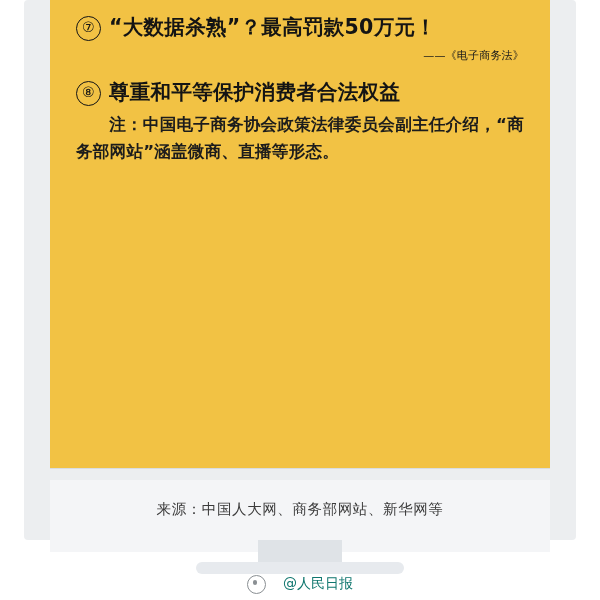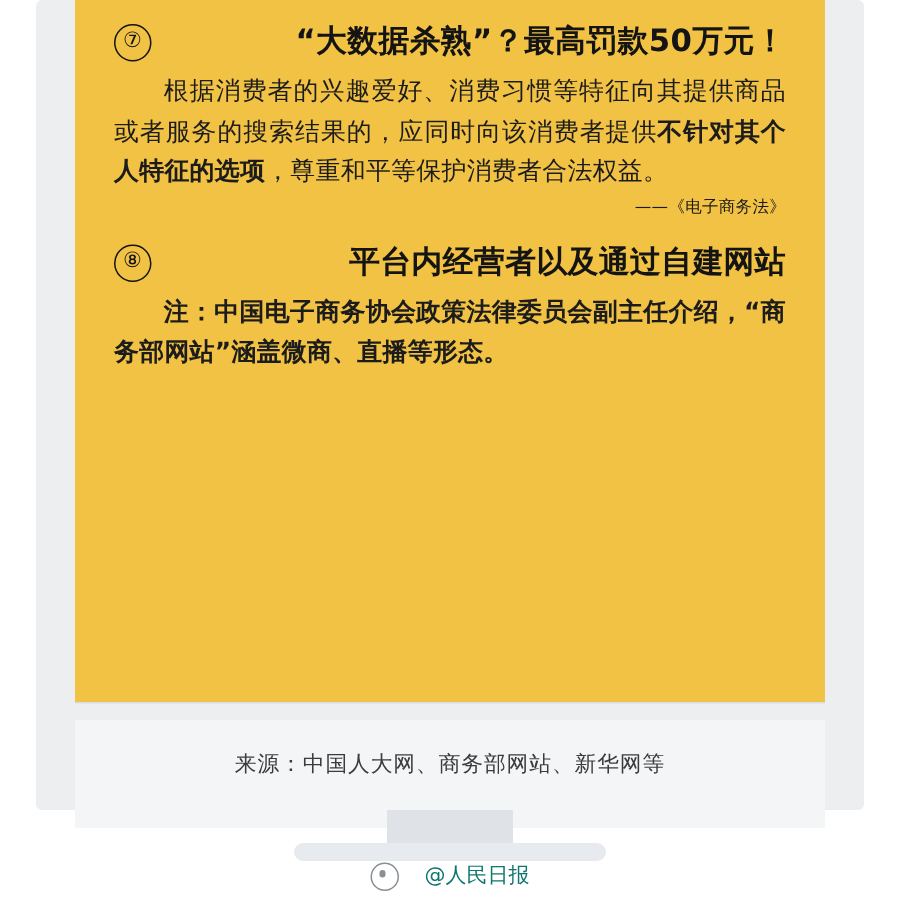--- a/index.html
+++ b/index.html
@@ -67,21 +67,20 @@
     font-size: 14px;
     font-weight: normal;
     line-height: 21px;
     text-align: center;
     margin-right: 8px;
     flex: 0 0 auto;
     margin-top: 2px;
   }
   .sec-title {
     flex: 1 1 auto;
-    text-align: right;
   }
   p.body {
     margin: 0 0 2px 0;
     font-size: 16.6px;
     line-height: 1.62;
     text-indent: 2em;
     text-align: justify;
     letter-spacing: 0.2px;
     color: #1c1c1c;
   }
@@ -186,28 +185,27 @@
   <div class="monitor">
 
     <div class="monitor-inner">
       <div class="card">
 
         <div class="sec-head">
           <span class="sec-num">⑦</span>
           <span class="sec-title">“大数据杀熟”？最高罚款50万元！</span>
         </div>
 
-        <p class="body"><span>根据消费者的兴趣爱好、消费习惯等特征向其提供商品或者服务的搜索结果的，应同时向该消费者提供</span><b>不针对其个人特征的选项</b><span>，尊重和平等保护消费者合法权益。</span></p>
 
 
         <div class="source-line">——《电子商务法》</div>
 
         <div class="sec-head">
           <span class="sec-num">⑧</span>
-          <span class="sec-title">平台内经营者以及通过自建网站</span>
+          <span class="sec-title">尊重和平等保护消费者合法权益</span>
         </div>
 
 
         <p class="body note"><b class="note-label">注：</b><b>中国电子商务协会政策法律委员会副主任介绍，“商务部网站”涵盖微商、直播等形态。</b></p>
 
       </div>
     </div>
 
     <div class="foot-rule"></div>
 

